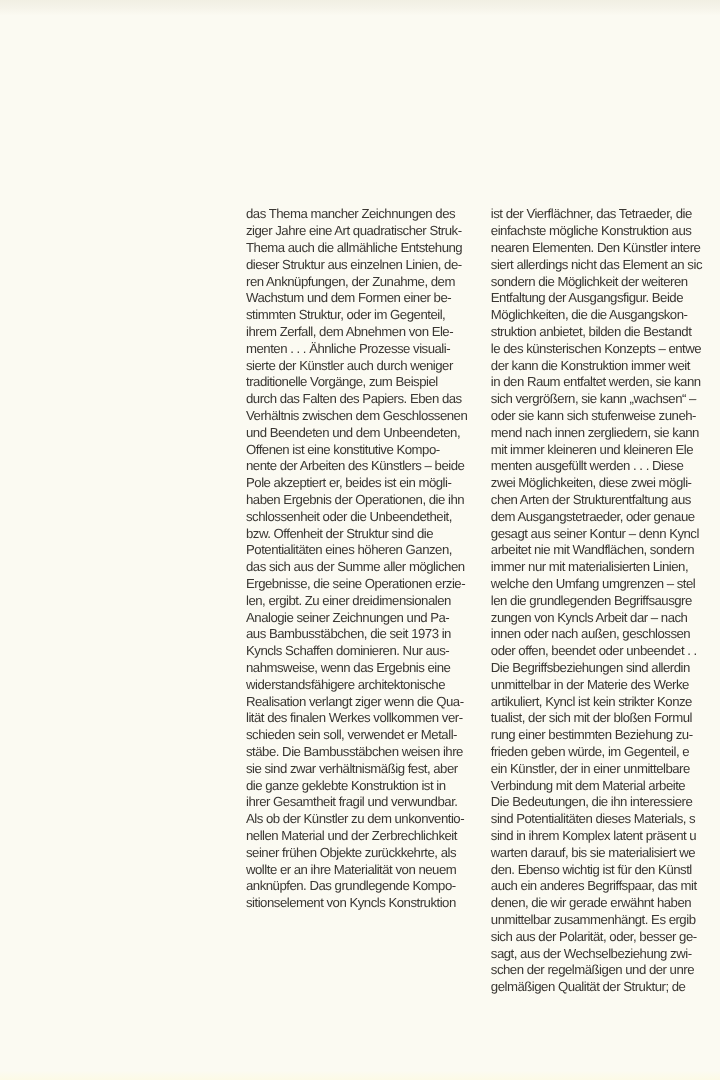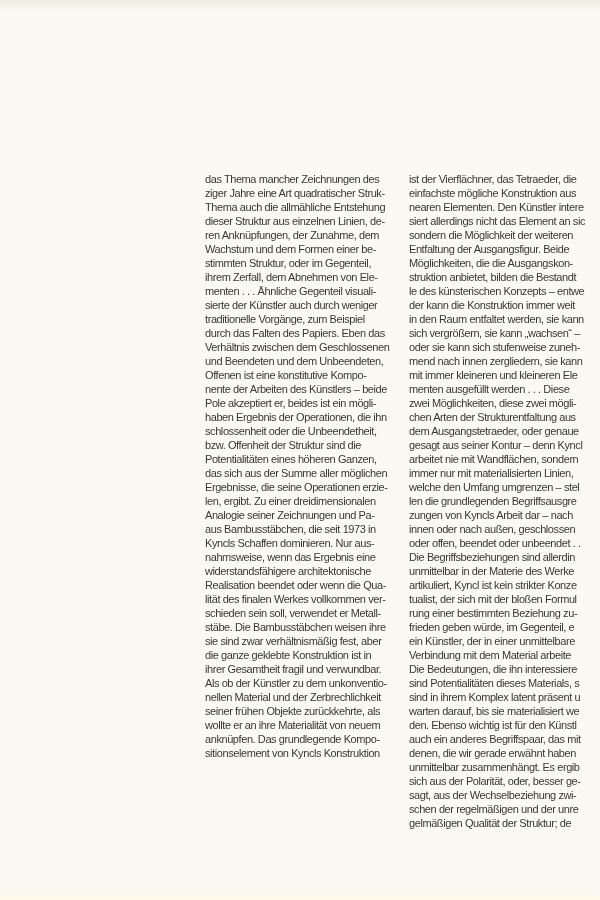--- a/index.html
+++ b/index.html
@@ -56,42 +56,42 @@
 
   <div class="col col-left">
       <div class="line">das Thema mancher Zeichnungen des</div>
       <div class="line">ziger Jahre eine Art quadratischer Struk-</div>
       <div class="line">Thema auch die allmähliche Entstehung</div>
       <div class="line">dieser Struktur aus einzelnen Linien, de-</div>
       <div class="line">ren Anknüpfungen, der Zunahme, dem</div>
       <div class="line">Wachstum und dem Formen einer be-</div>
       <div class="line">stimmten Struktur, oder im Gegenteil,</div>
       <div class="line">ihrem Zerfall, dem Abnehmen von Ele-</div>
-      <div class="line">menten . . . Ähnliche Gegenteil visuali-</div>
+      <div class="line">menten . . . Ähnliche Prozesse visuali-</div>
       <div class="line">sierte der Künstler auch durch weniger</div>
       <div class="line">traditionelle Vorgänge, zum Beispiel</div>
       <div class="line">durch das Falten des Papiers. Eben das</div>
       <div class="line">Verhältnis zwischen dem Geschlossenen</div>
       <div class="line">und Beendeten und dem Unbeendeten,</div>
       <div class="line">Offenen ist eine konstitutive Kompo-</div>
       <div class="line">nente der Arbeiten des Künstlers – beide</div>
       <div class="line">Pole akzeptiert er, beides ist ein mögli-</div>
       <div class="line">haben Ergebnis der Operationen, die ihn</div>
       <div class="line">schlossenheit oder die Unbeendetheit,</div>
       <div class="line">bzw. Offenheit der Struktur sind die</div>
       <div class="line">Potentialitäten eines höheren Ganzen,</div>
       <div class="line">das sich aus der Summe aller möglichen</div>
       <div class="line">Ergebnisse, die seine Operationen erzie-</div>
       <div class="line">len, ergibt. Zu einer dreidimensionalen</div>
       <div class="line">Analogie seiner Zeichnungen und Pa-</div>
       <div class="line">aus Bambusstäbchen, die seit 1973 in</div>
       <div class="line">Kyncls Schaffen dominieren. Nur aus-</div>
       <div class="line">nahmsweise, wenn das Ergebnis eine</div>
       <div class="line">widerstandsfähigere architektonische</div>
-      <div class="line">Realisation beendet oder wenn die Qua-</div>
+      <div class="line">Realisation verlangt ziger wenn die Qua-</div>
       <div class="line">lität des finalen Werkes vollkommen ver-</div>
       <div class="line">schieden sein soll, verwendet er Metall-</div>
       <div class="line">stäbe. Die Bambusstäbchen weisen ihre</div>
       <div class="line">sie sind zwar verhältnismäßig fest, aber</div>
       <div class="line">die ganze geklebte Konstruktion ist in</div>
       <div class="line">ihrer Gesamtheit fragil und verwundbar.</div>
       <div class="line">Als ob der Künstler zu dem unkonventio-</div>
       <div class="line">nellen Material und der Zerbrechlichkeit</div>
       <div class="line">seiner frühen Objekte zurückkehrte, als</div>
       <div class="line">wollte er an ihre Materialität von neuem</div>

